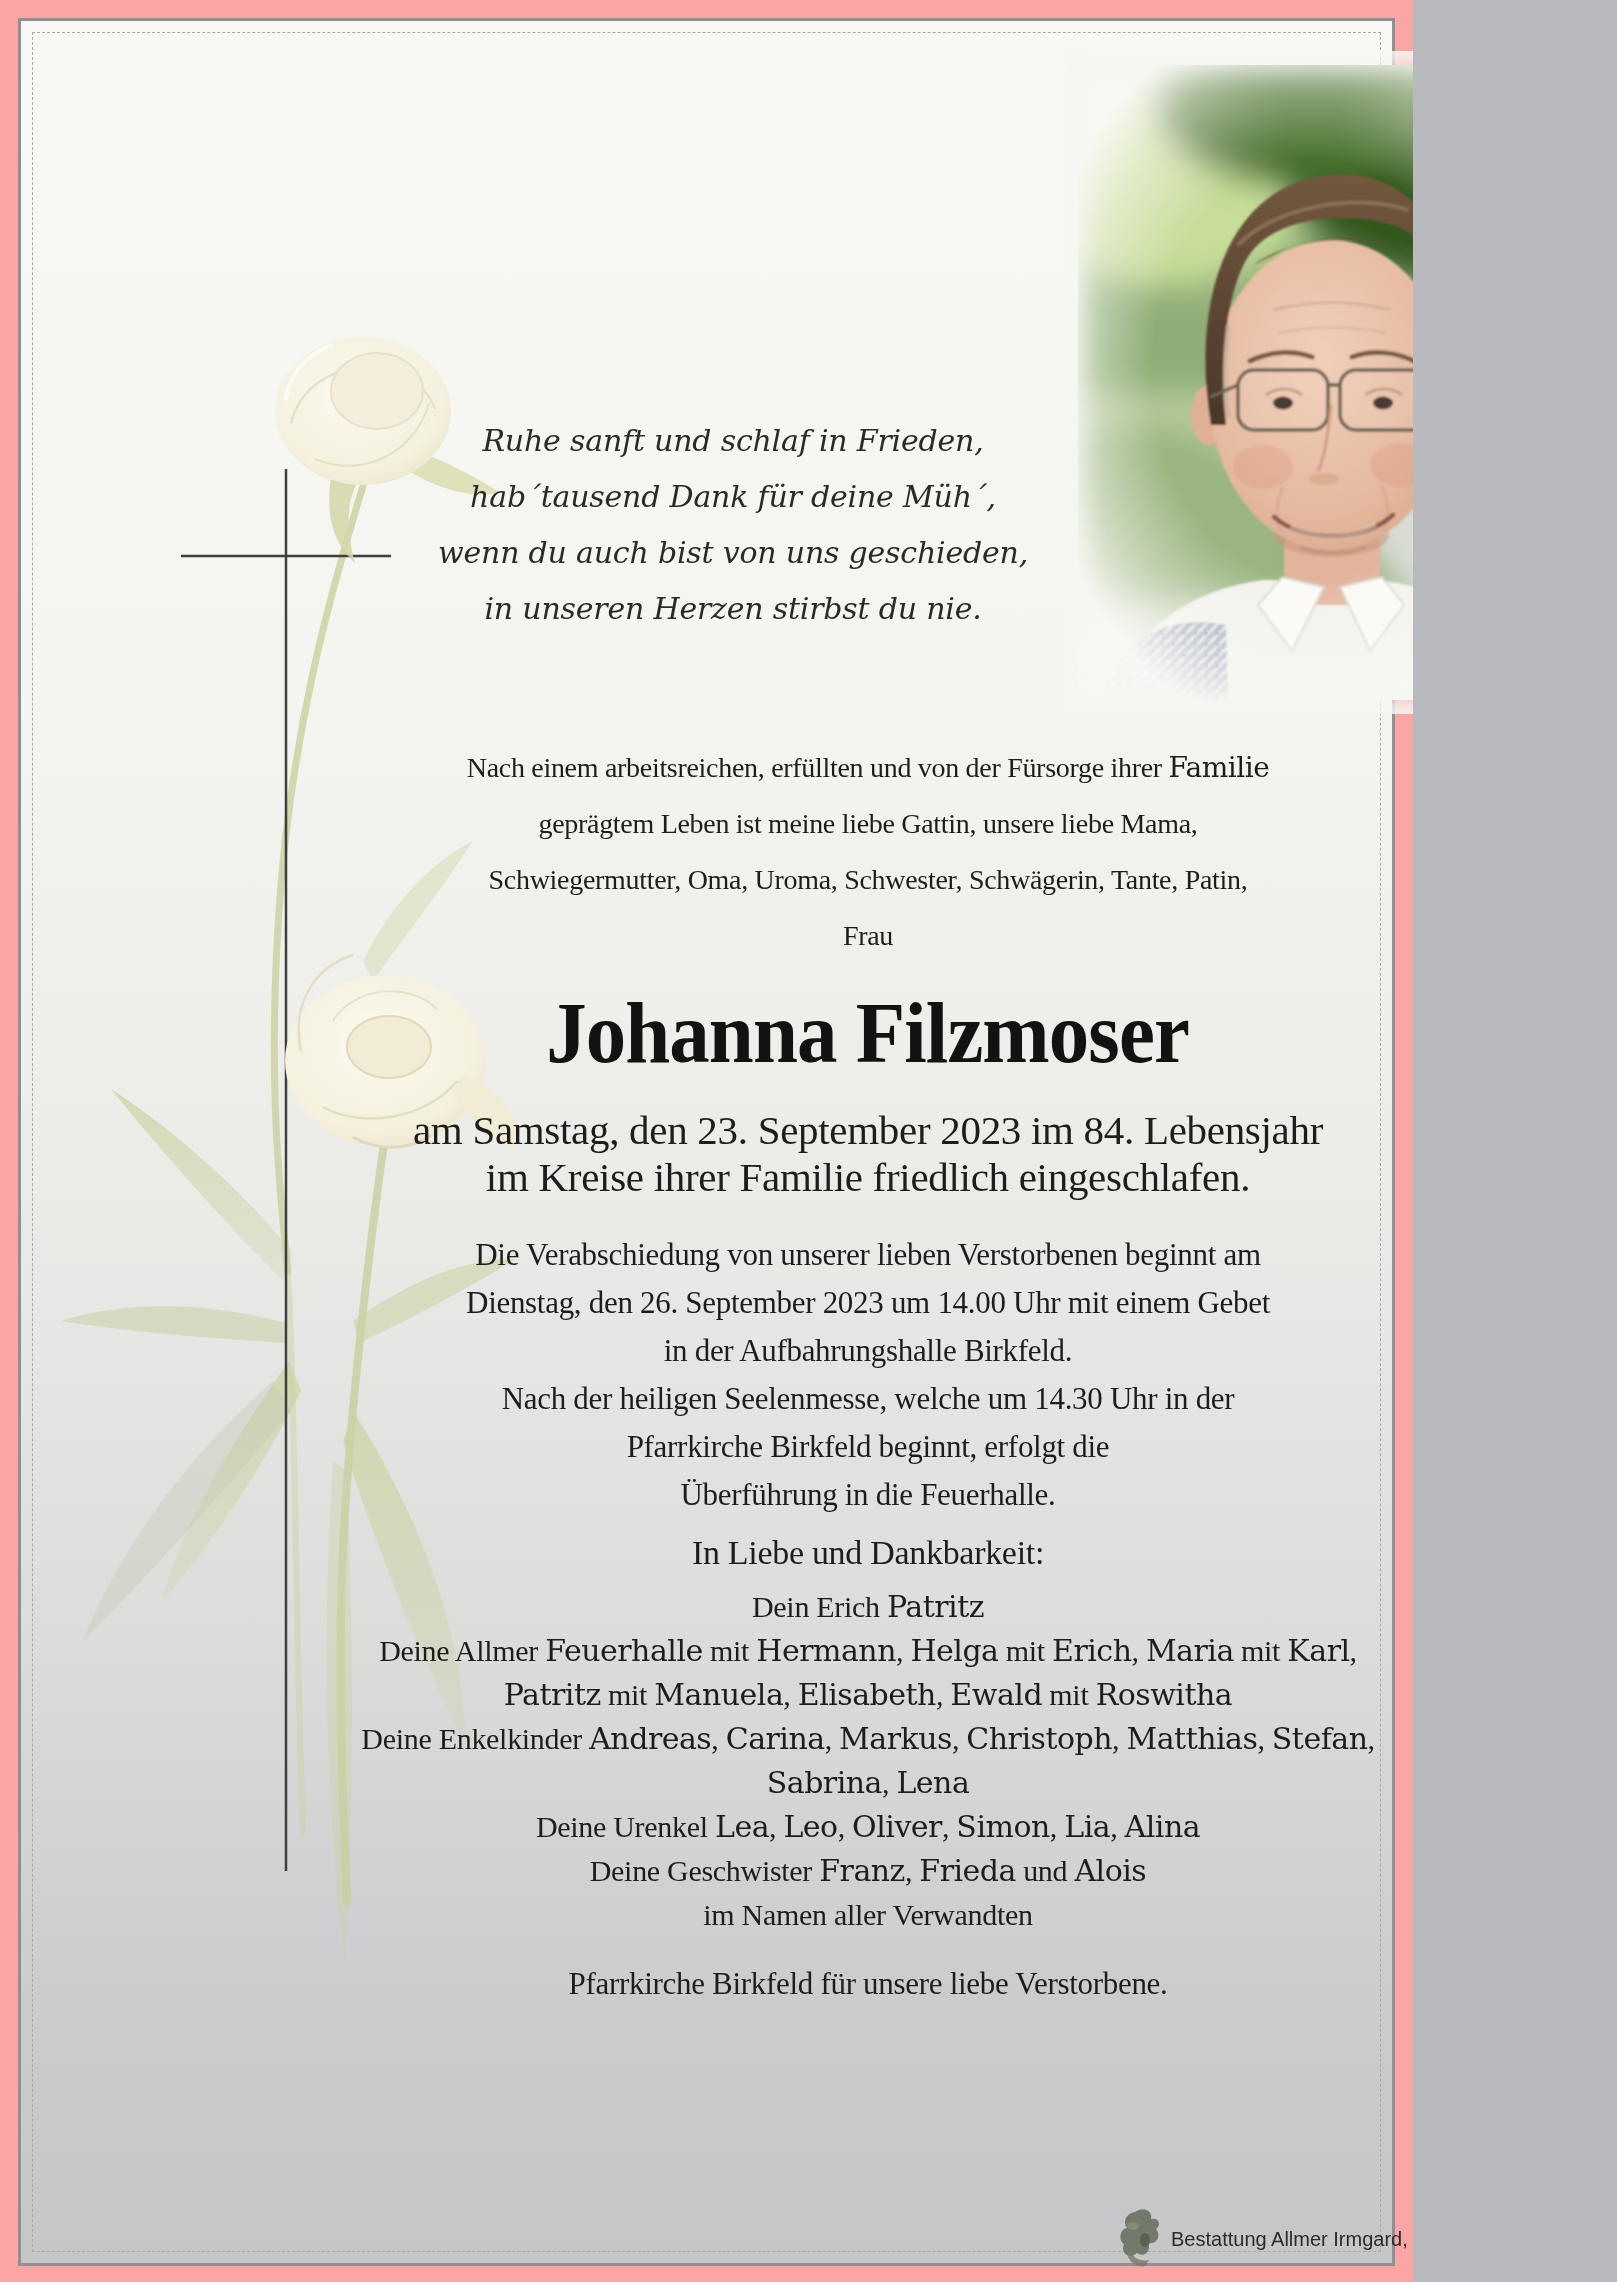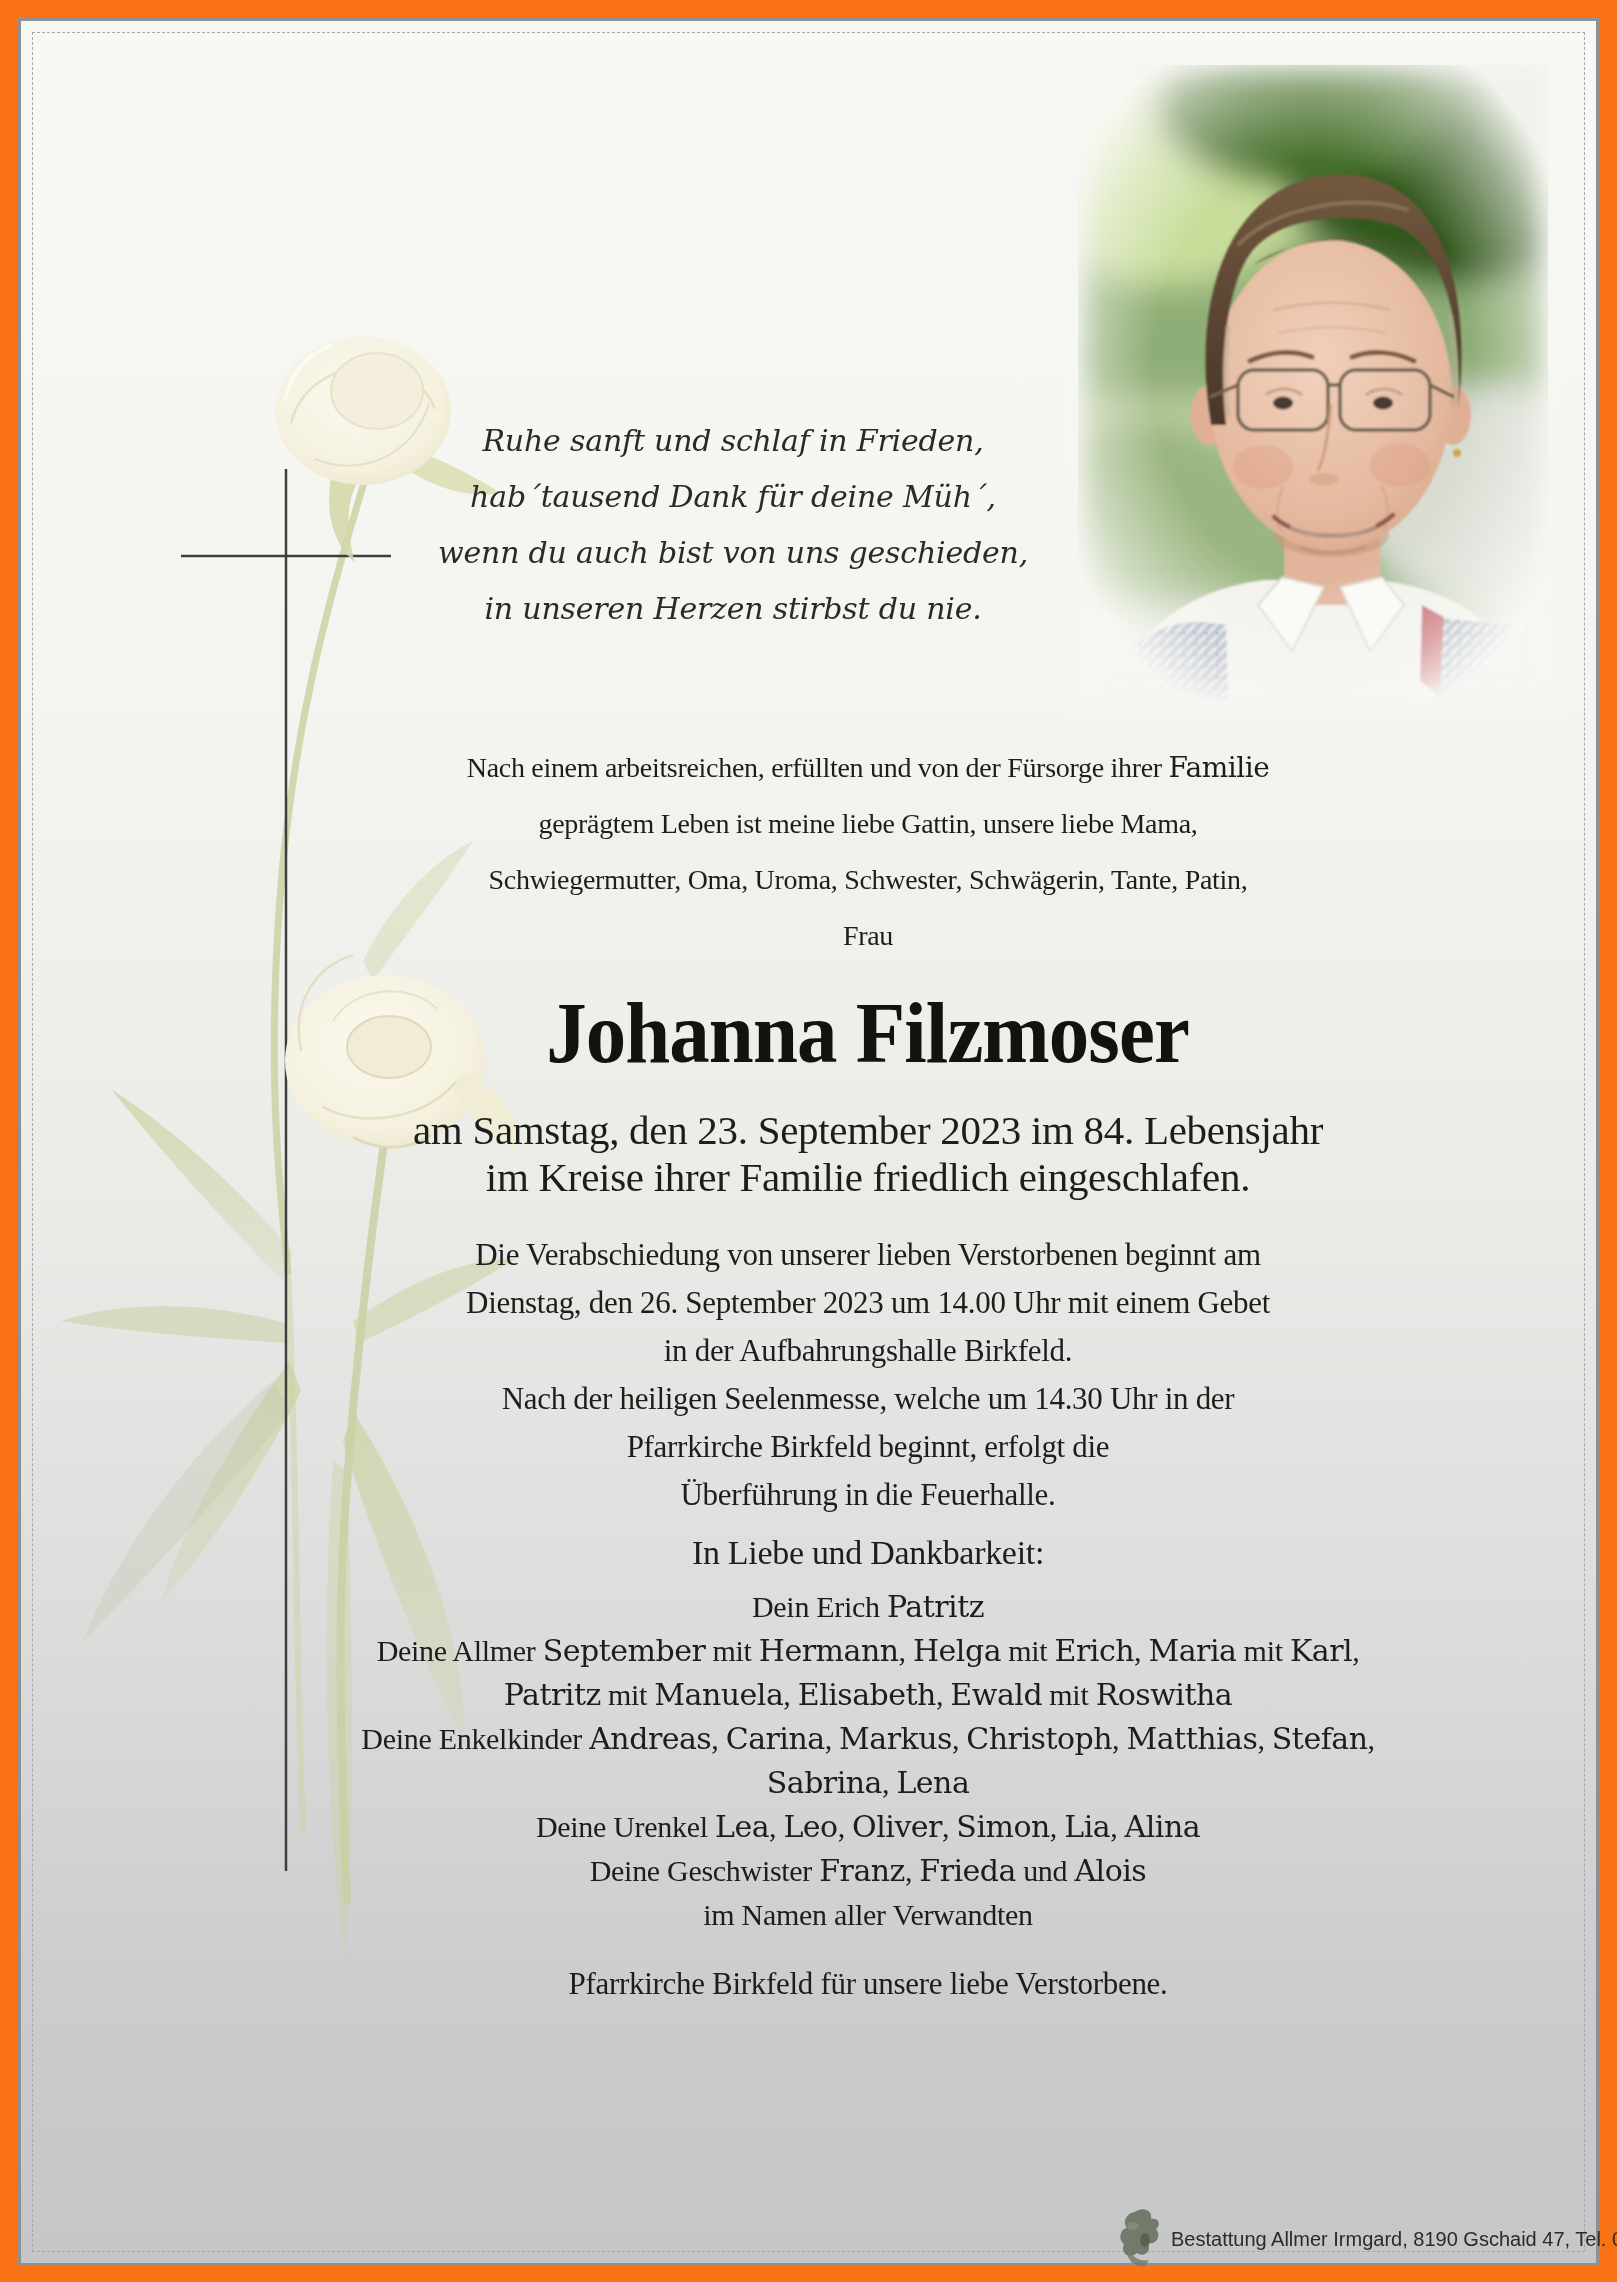--- a/index.html
+++ b/index.html
@@ -1,16 +1,16 @@
 <!DOCTYPE html>
 <html><head>
 <meta charset="utf-8">
 <style>
   html,body{margin:0;padding:0;background:#b9babe;}
-  .page{position:relative;width:1617px;height:2282px;background:#f97316;overflow:hidden;
+  .page{position:relative;width:1413px;height:2282px;background:#fca5a5;overflow:hidden;
         font-family:"Liberation Serif",serif;}
   .card{position:absolute;left:18px;top:18px;right:18px;bottom:16px;
         border:3px solid #8e9094;
         background:linear-gradient(180deg,#f8f8f4 0%,#f4f4f0 30%,#ebebe8 52%,#dcdcdb 72%,#cbccce 88%,#c5c6c8 100%);}
   .inner-frame{position:absolute;left:11px;top:11px;right:11px;bottom:11px;
         border:1px dashed #a6a8ac;pointer-events:none;}
   .tblock{position:absolute;text-align:center;color:#1d1d1b;letter-spacing:-0.3px;}
   .tblock .ln{display:block;white-space:nowrap;}
   .nm{font-family:"DejaVu Serif",serif;letter-spacing:-0.5px;}
   #poem{left:262px;top:392px;width:900px;font-size:30px;line-height:56px;
@@ -229,21 +229,21 @@
         <div class="ln"><span>in der Aufbahrungshalle Birkfeld.</span></div>
         <div class="ln"><span>Nach der heiligen Seelenmesse, welche um 14.30 Uhr in der</span></div>
         <div class="ln"><span>Pfarrkirche Birkfeld beginnt, erfolgt die</span></div>
         <div class="ln"><span>Überführung in die Feuerhalle.</span></div>
       </div>
 
     <div id="gratitude" class="tblock">In Liebe und Dankbarkeit:</div>
 
     <div id="family" class="tblock">
         <div class="ln"><span>Dein Erich </span><span class="nm">Patritz</span></div>
-        <div class="ln"><span>Deine Allmer </span><span class="nm">September</span><span> mit </span><span class="nm">Hermann</span><span>, </span><span class="nm">Helga</span><span> mit </span><span class="nm">Erich</span><span>, </span><span class="nm">Maria</span><span> mit </span><span class="nm">Karl</span><span>,</span></div>
+        <div class="ln"><span>Deine Allmer </span><span class="nm">Feuerhalle</span><span> mit </span><span class="nm">Hermann</span><span>, </span><span class="nm">Helga</span><span> mit </span><span class="nm">Erich</span><span>, </span><span class="nm">Maria</span><span> mit </span><span class="nm">Karl</span><span>,</span></div>
         <div class="ln"><span class="nm">Patritz</span><span> mit </span><span class="nm">Manuela</span><span>, </span><span class="nm">Elisabeth</span><span>, </span><span class="nm">Ewald</span><span> mit </span><span class="nm">Roswitha</span></div>
         <div class="ln"><span>Deine Enkelkinder </span><span class="nm">Andreas</span><span>, </span><span class="nm">Carina</span><span>, </span><span class="nm">Markus</span><span>, </span><span class="nm">Christoph</span><span>, </span><span class="nm">Matthias</span><span>, </span><span class="nm">Stefan</span><span>,</span></div>
         <div class="ln"><span class="nm">Sabrina</span><span>, </span><span class="nm">Lena</span></div>
         <div class="ln"><span>Deine Urenkel </span><span class="nm">Lea</span><span>, </span><span class="nm">Leo</span><span>, </span><span class="nm">Oliver</span><span>, </span><span class="nm">Simon</span><span>, </span><span class="nm">Lia</span><span>, </span><span class="nm">Alina</span></div>
         <div class="ln"><span>Deine Geschwister </span><span class="nm">Franz</span><span>, </span><span class="nm">Frieda</span><span> und </span><span class="nm">Alois</span></div>
         <div class="ln"><span>im Namen aller Verwandten</span></div>
       </div>
 
     <div id="prayer" class="tblock">
         <div class="ln"><span>Pfarrkirche Birkfeld für unsere liebe Verstorbene.</span></div>

